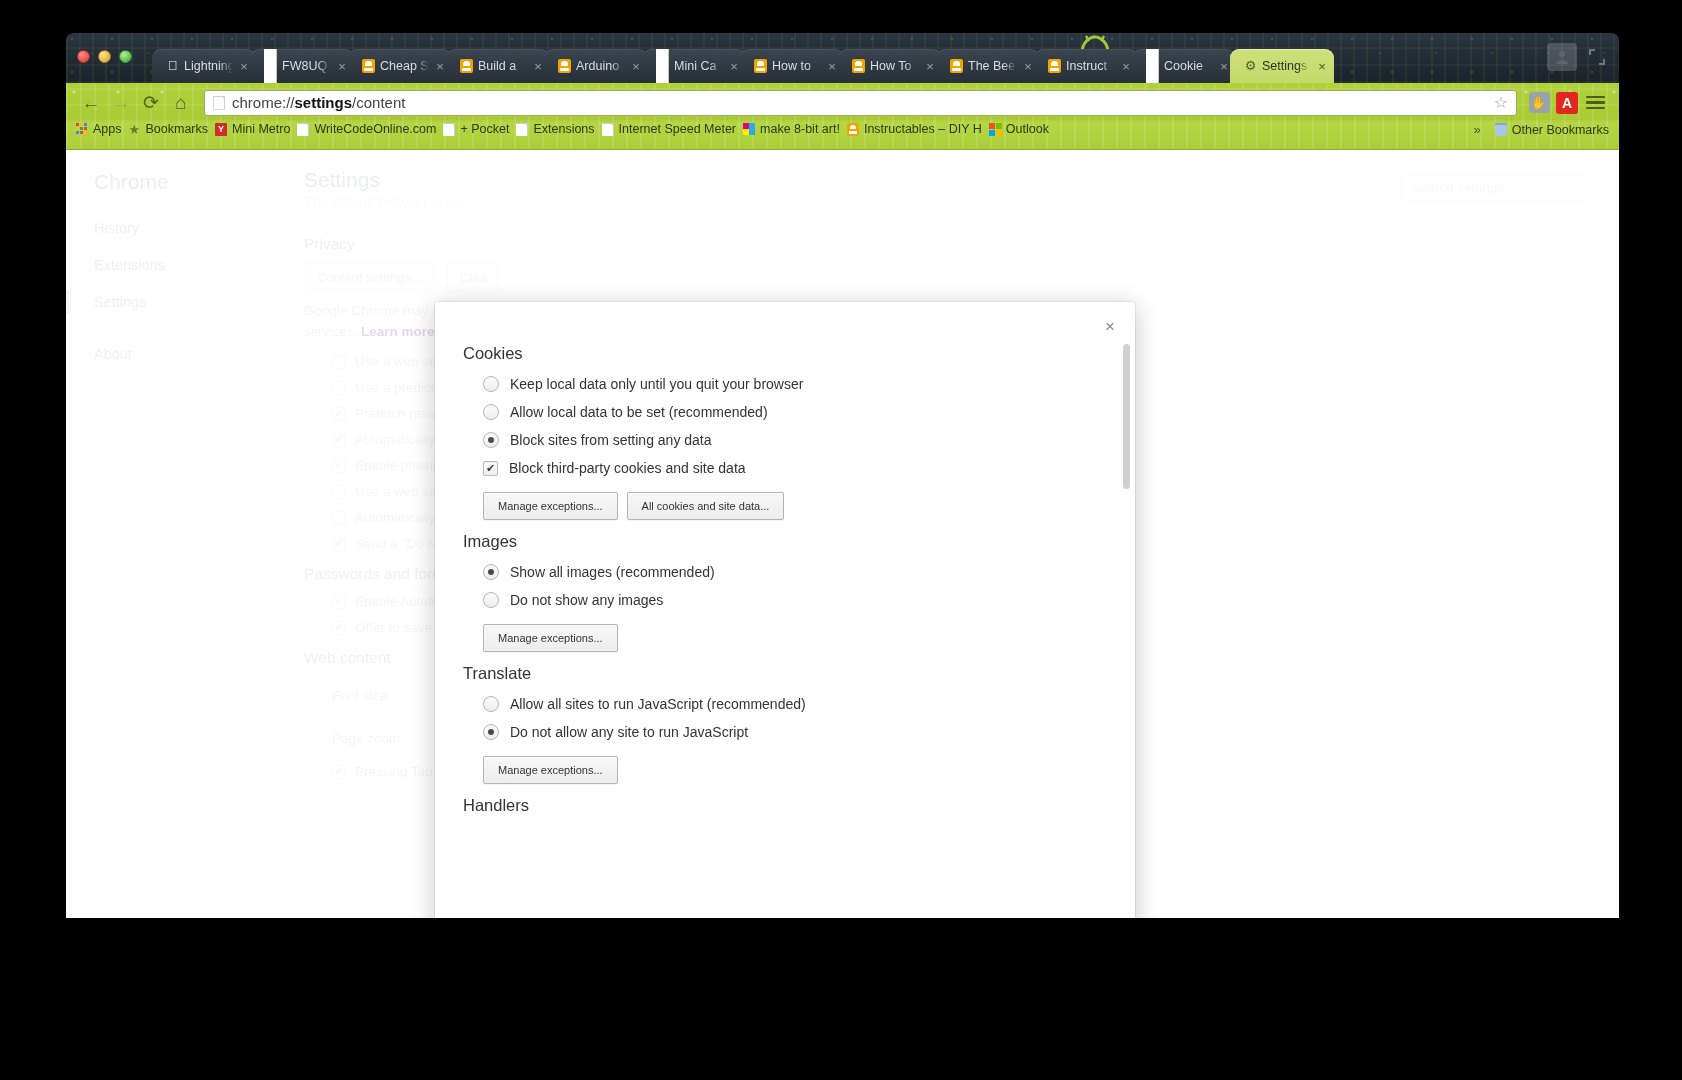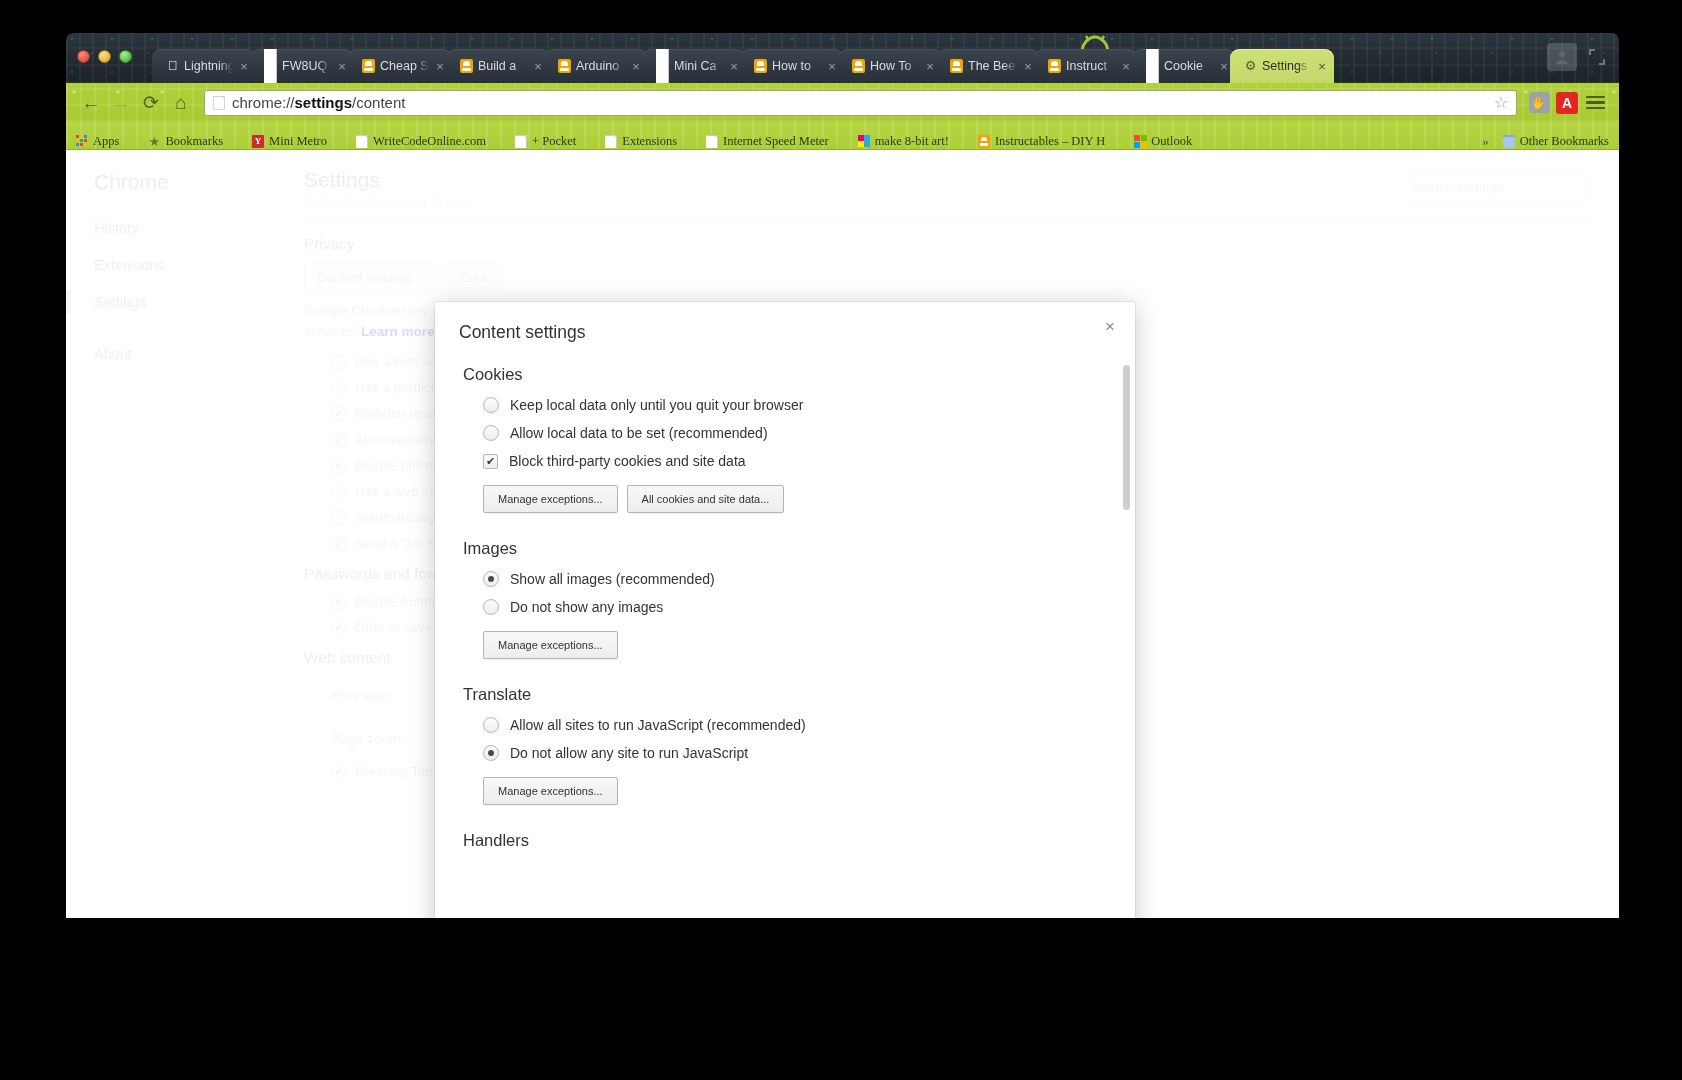--- a/index.html
+++ b/index.html
@@ -149,22 +149,22 @@
   .menu-burger { display:flex; flex-direction:column; gap:3px; }
   .menu-burger i { display:block; width:19px; height:2.5px; background:#4e5f1a; border-radius:1px; }
 
   
   .bookmarks {
     position: relative;
     height: 28px;
     background:
       repeating-linear-gradient(90deg, rgba(255,255,255,0.12) 0 2px, rgba(0,0,0,0) 2px 14px),
       linear-gradient(180deg, #b6d645 0%, #aace38 100%);
-    display: flex; align-items: flex-end; padding: 0 10px; gap: 29px;
-    font-size: 12.5px; color: #2f3a12; border-bottom: 1px solid #8fae2c; font-family: Liberation Serif, serif;
+    display: flex; align-items: flex-start; padding: 0 10px; gap: 7px;
+    font-size: 12.5px; color: #2f3a12; border-bottom: 1px solid #8fae2c;
   }
   .bm { display: flex; align-items: center; gap: 5px; white-space: nowrap; z-index:2; }
   .bm .glyph { width: 12px; height: 13px; flex: 0 0 auto; }
   .bm .glyph.page { background:#fff; border-radius:1px; box-shadow: inset -3px 3px 0 -2px #cbcbcb; }
   .bm .glyph.apps { display:grid; grid-template-columns: repeat(3,3px); grid-template-rows: repeat(3,3px); gap:1px; }
   .bm .glyph.apps span { display:block; width:3px; height:3px; }
   .bm .glyph.star { color:#6a7a2a; font-size:13px; line-height:13px; }
   .bm .glyph.yb { background:#d02c2c; color:#fff; font-size:9px; font-weight:700; line-height:13px; text-align:center; border-radius:1px; }
   .bm .glyph.cmyk { display:grid; grid-template-columns:6px 6px; grid-template-rows:6px 6px; }
   .bm .glyph.ms { display:grid; grid-template-columns:6px 6px; grid-template-rows:6px 6px; gap:1px; }
@@ -240,21 +240,21 @@
   .scrollbar {
     position: absolute; right: 5px; top: 22px; width: 7px; height: 610px;
     background: transparent;
   }
   .scrollbar .thumb {
     position: absolute; top: 0; left: 0; width: 7px; height: 145px;
     background: #cfcfcf; border-radius: 4px;
   }
 
   .grp-title { font-size: 16.5px; color: #333; margin: 0 0 13px; font-weight: 400; }
-  .grp + .grp { margin-top: 26px; }
+  .grp + .grp { margin-top: 12px; }
   .opt { display: flex; align-items: center; gap: 11px; margin: 0 0 12px 20px; }
   .radio {
     width: 16px; height: 16px; border-radius: 50%;
     border: 1px solid #b8b8b8;
     background: linear-gradient(180deg, #fdfdfd, #ededed);
     flex: 0 0 auto; position: relative;
     box-shadow: inset 0 1px 1px rgba(0,0,0,0.04);
   }
   .radio.on::after {
     content:""; position:absolute; left:4px; top:4px;
@@ -563,40 +563,43 @@
             <span class="cbx">✔</span>
             <span>Pressing Tab on a webpage highlights links, as well as form fields</span>
           </div>
         </div>
       </div>
 
       <div class="overlay"></div>
 
       <div class="dialog">
         <div class="dlg-head">
-          <div class="dlg-title">Content settings</div>
           <div class="dlg-close">×</div>
         </div>
 
         <div class="dlg-body">
           <div class="scrollbar">
             <div class="thumb"></div>
           </div>
 
           <div class="grp">
             <div class="grp-title">Cookies</div>
             <div class="opt">
               <span class="radio"></span>
               <span class="opt-label">Keep local data only until you quit your browser</span>
             </div>
             <div class="opt">
               <span class="radio"></span>
               <span class="opt-label">Allow local data to be set (recommended)</span>
             </div>
             <div class="opt">
+              <span class="radio on"></span>
+              <span class="opt-label">Block sites from setting any data</span>
+            </div>
+            <div class="opt">
               <span class="checkbox on"></span>
               <span class="opt-label">Block third-party cookies and site data</span>
             </div>
             <div class="btnrow">
               <span class="btn">Manage exceptions...</span>
               <span class="btn">All cookies and site data...</span>
             </div>
           </div>
 
           <div class="grp">

